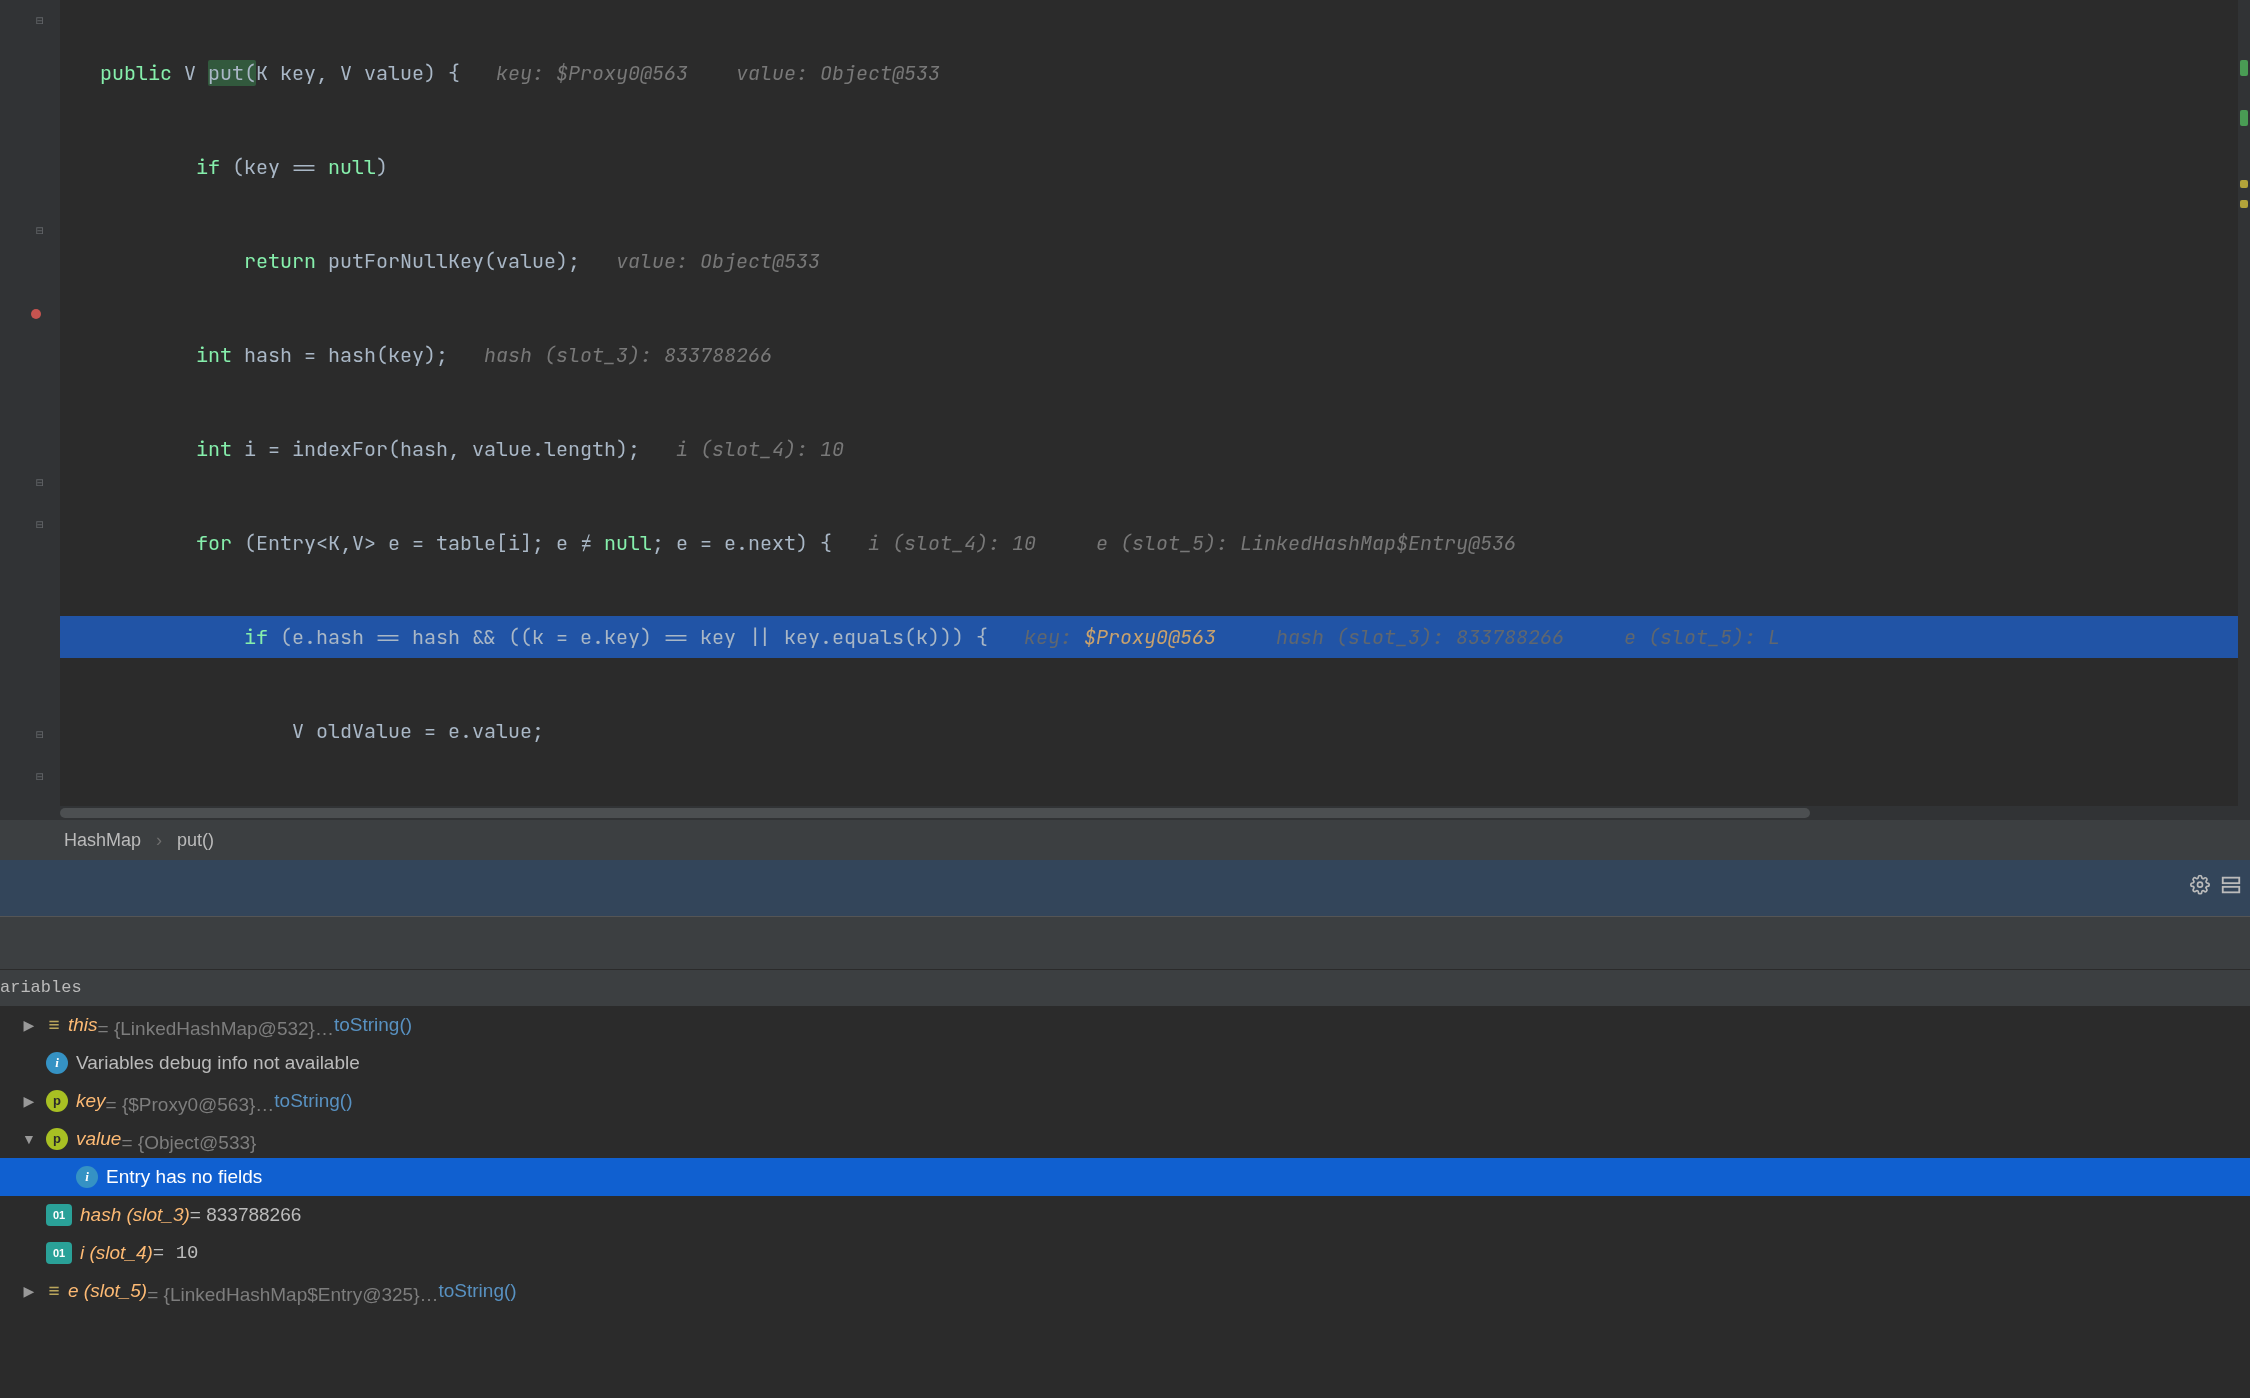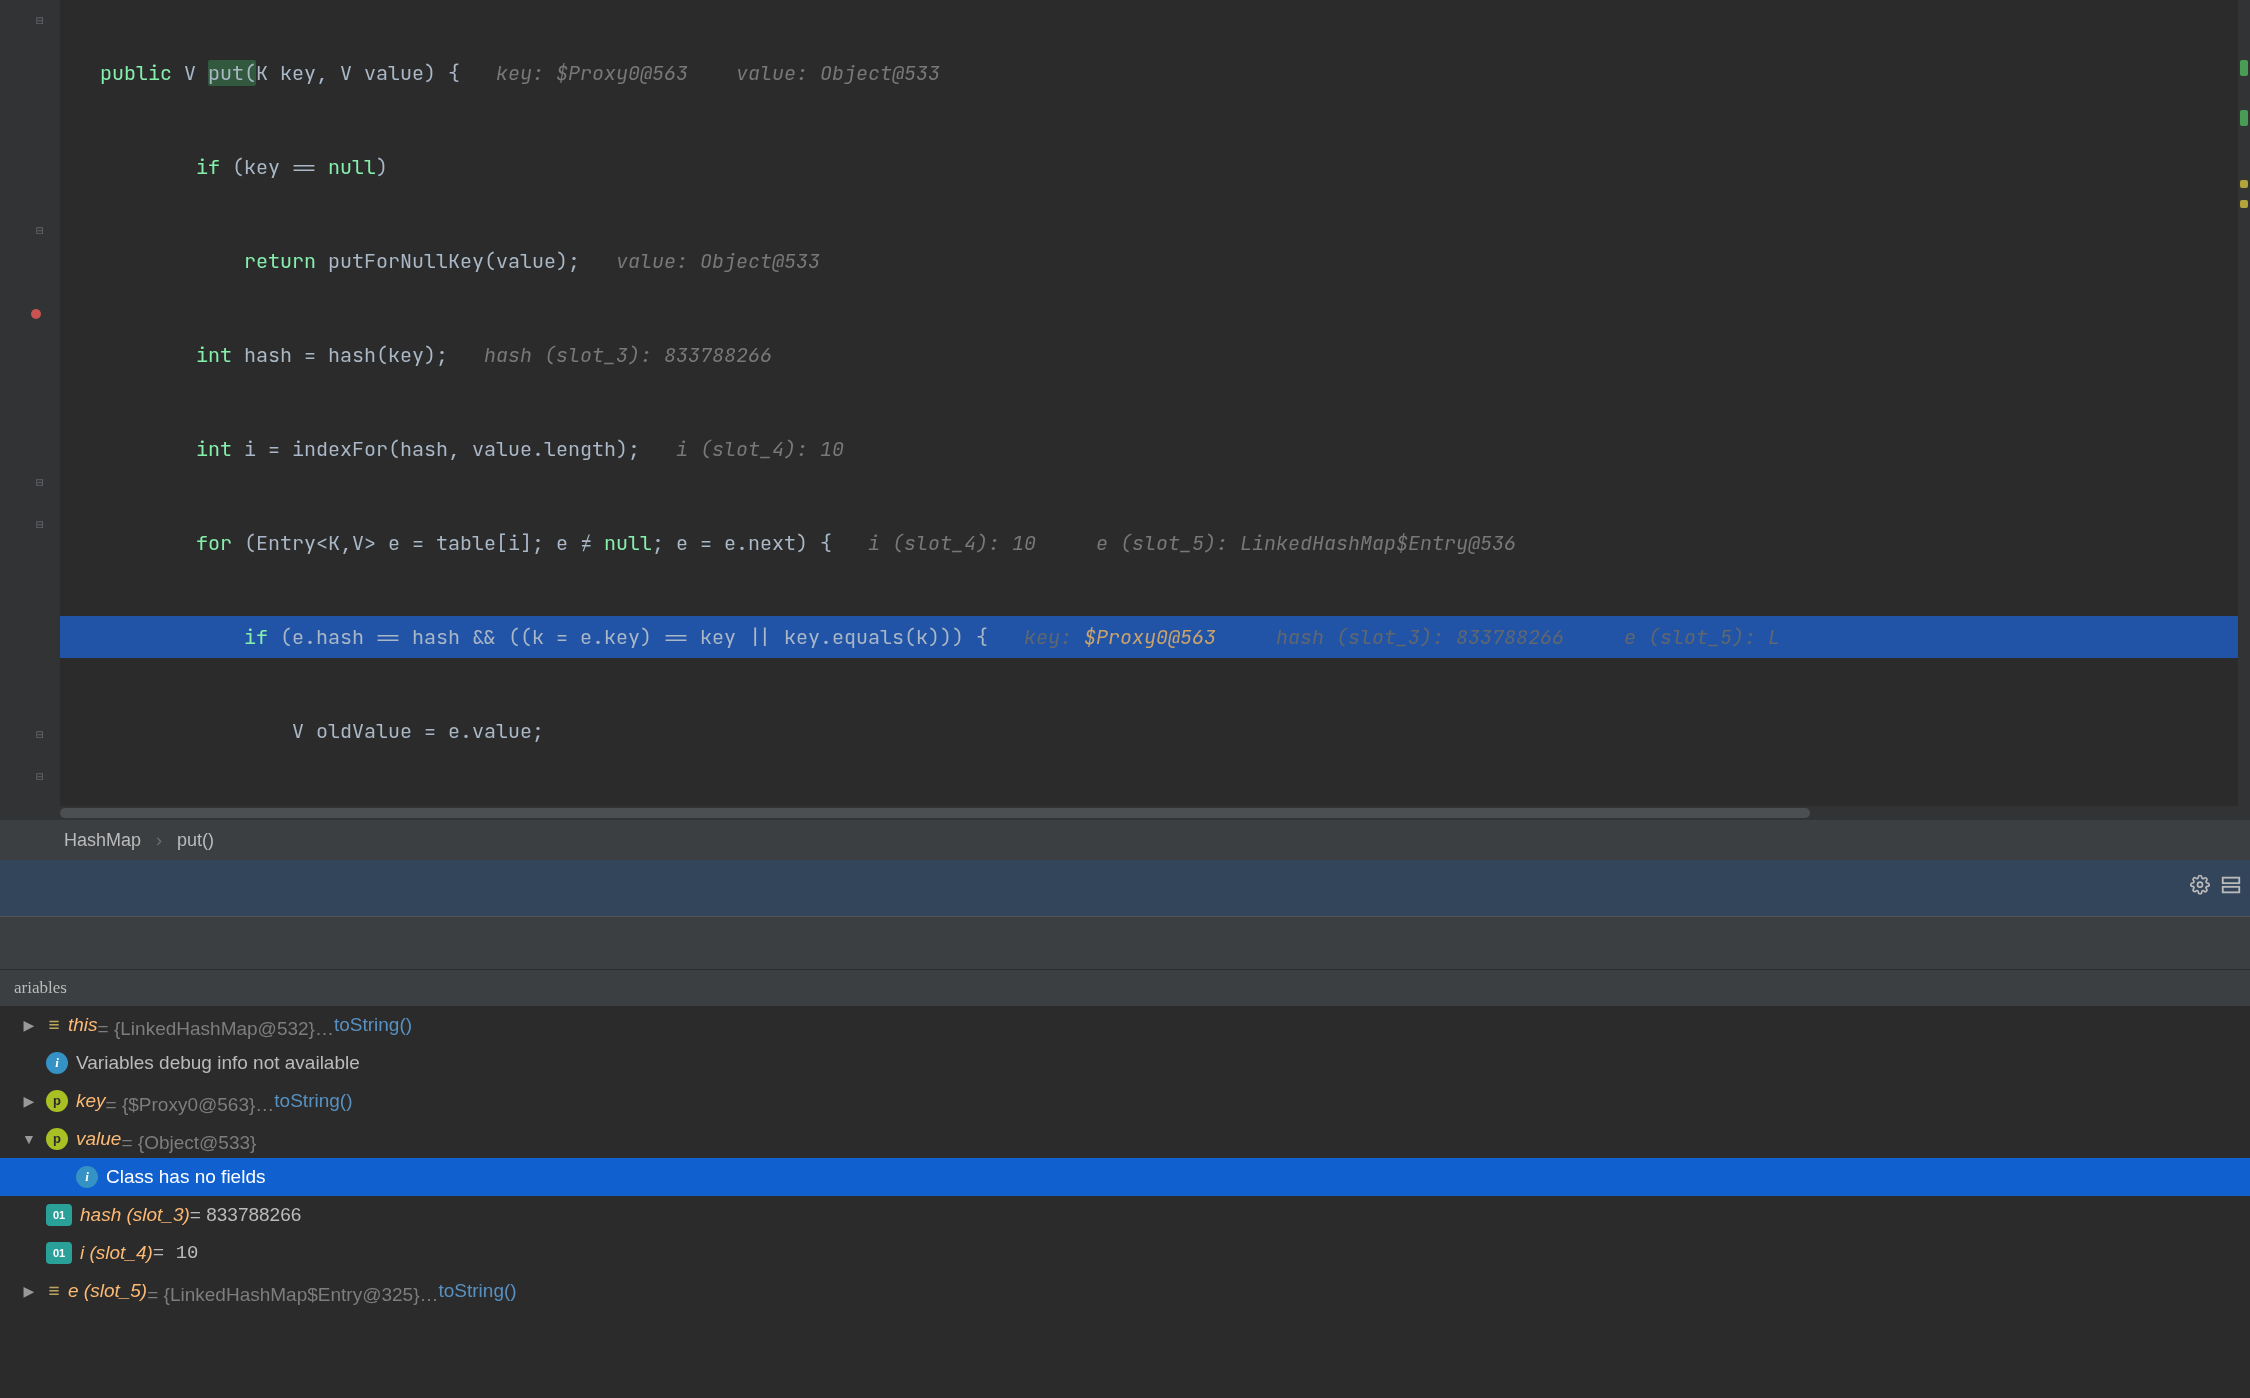--- a/index.html
+++ b/index.html
@@ -143,25 +143,25 @@
     color: #bbbbbb;
   }
   .empty-strip {
     height: 52px;
     background: #3c3f41;
     border-bottom: 1px solid #2b2b2b;
   }
   .vars-header {
     height: 36px;
     line-height: 36px;
-    padding-left: 14px;
+    padding-left: 0;
     background: #3c3f41;
     color: #bbbbbb;
     font-size: 17px;
-    font-family: Liberation Serif, serif;
+    font-family: Liberation Mono, monospace;
   }
   .vars {
     background: #2b2b2b;
     font-family: "Segoe UI", "SF Pro", sans-serif;
     font-size: 19px;
   }
   .vrow {
     height: 38px;
     line-height: 38px;
     display: flex;
@@ -309,21 +309,21 @@
 
   <div class="vrow">
     <span class="arrow">▼</span>
     <span class="badge badge-p">p</span>
     <span class="vname">value</span>
     <span class="vval"> = {Object@533}</span>
   </div>
 
   <div class="vrow selected" style="padding-left:70px;">
     <span class="badge badge-i" style="background:#3592c4;">i</span>
-    <span>Class has no fields</span>
+    <span>Entry has no fields</span>
   </div>
 
   <div class="vrow">
     <span class="arrow empty">▶</span>
     <span class="badge badge-01">01</span>
     <span class="vname">hash (slot_3)</span>
     <span style="color:#bbb;"> = 833788266</span>
   </div>
 
   <div class="vrow">

